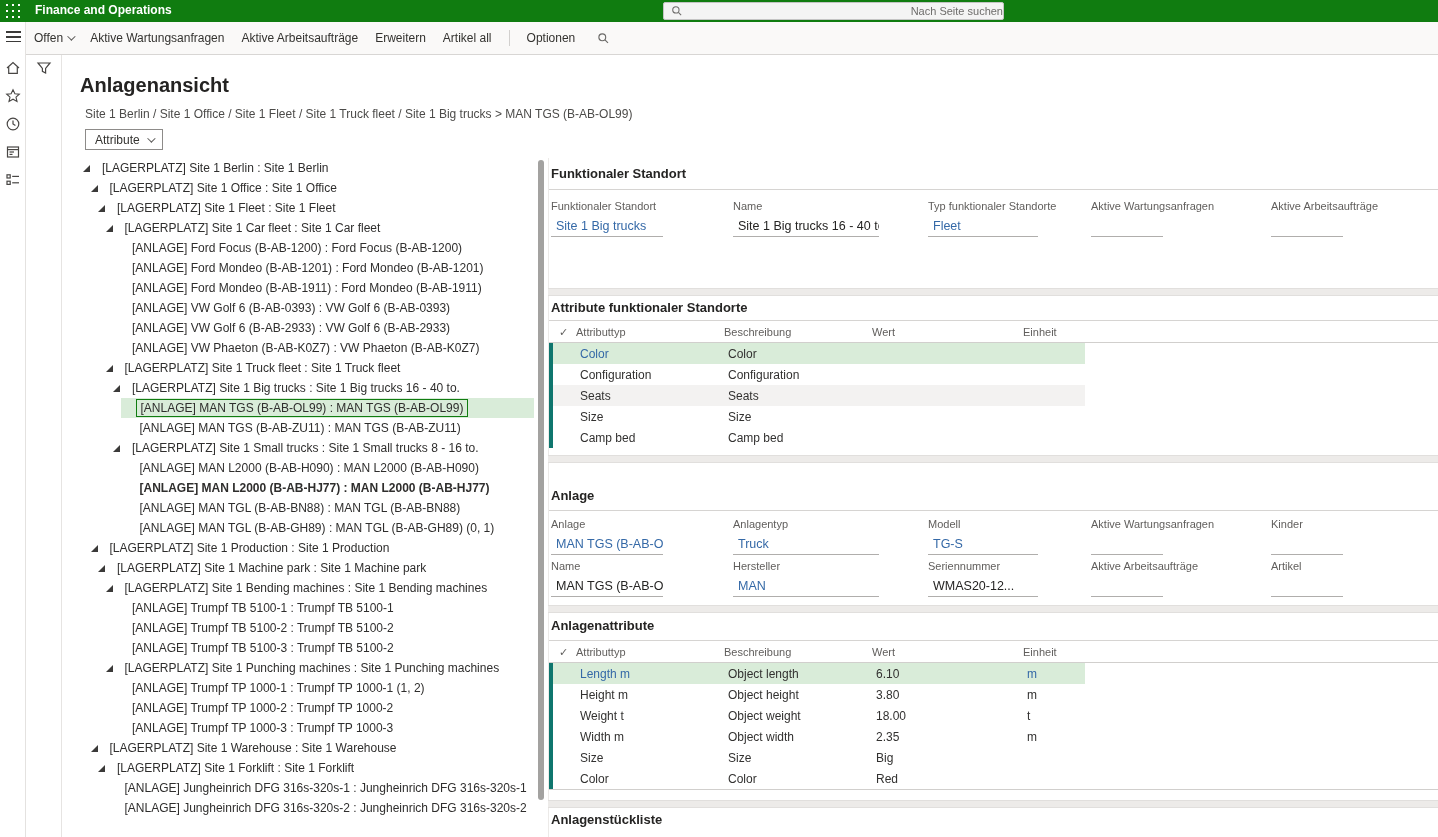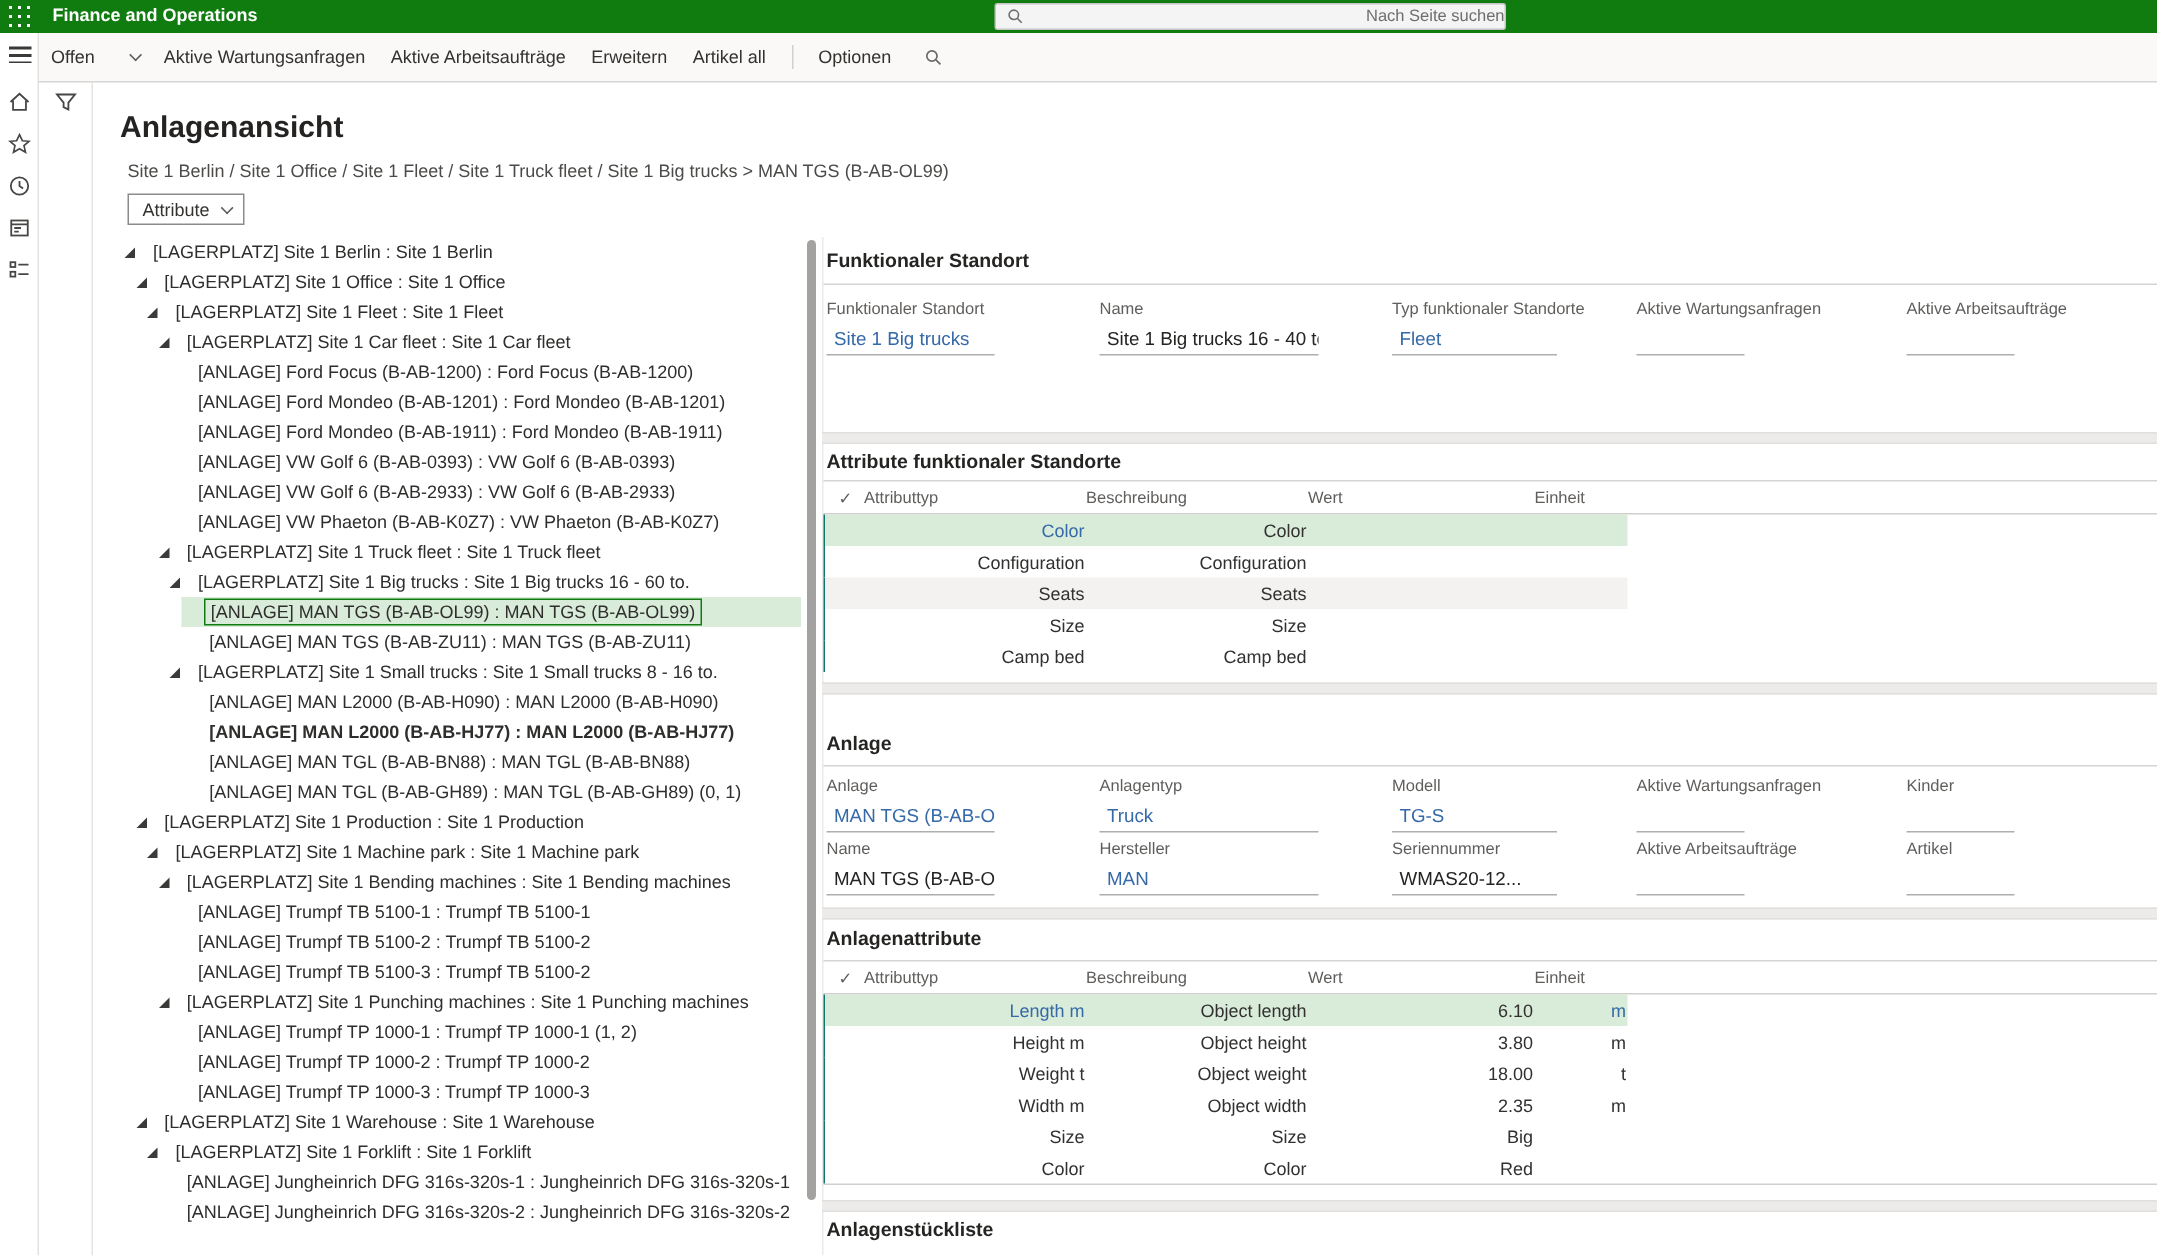--- a/index.html
+++ b/index.html
@@ -15,21 +15,21 @@
   .app-title { position:absolute; left:35px; top:3px; font-size:12px; font-weight:700; color:#fff; }
   .nav-search { position:absolute; left:663px; top:2px; width:341px; height:18px;
     background:#f4f4f4; border:1px solid #c4c4c4; border-radius:2px;
     display:flex; align-items:center; gap:6px; padding-left:7px;justify-content:space-between; }
   .nav-search .ph { font-size:11px; color:#6e6d6b; }
 
   
   .menubar { position:absolute; left:26px; top:22px; width:1412px; height:33px;
     background:#faf9f8; border-bottom:1px solid #d8d6d4;
     display:flex; align-items:center; }
-  .mitem { font-size:12px; color:#33322f; margin-left:17px; display:flex; align-items:center; gap:23px; cursor:pointer; white-space:nowrap; }
+  .mitem { font-size:12px; color:#33322f; margin-left:17px; display:flex; align-items:center; gap:4px; cursor:pointer; white-space:nowrap; }
   .mitem:first-child { margin-left:8px; }
   .mdiv { width:1px; height:16px; background:#d2d0ce; margin-left:17px; }
   .m-search { margin-left:22px; cursor:pointer; display:flex; align-items:center; }
   .chev { width:6px; height:6px; border-right:1.4px solid #5b5a58; border-bottom:1.4px solid #5b5a58;
           transform:rotate(45deg) translateY(-2px); display:inline-block; }
 
   
   .rail { position:absolute; left:0; top:22px; width:26px; height:815px; background:#fff; border-right:1px solid #e4e2e0; }
   .burger { position:absolute; left:6px; top:9px; width:15px; cursor:pointer; }
   .burger i { display:block; width:15px; height:1.7px; background:#3b3a39; margin-bottom:3.2px; }
@@ -77,21 +77,21 @@
   .fc0{left:2px}.fc1{left:184px}.fc2{left:379px}.fc3{left:542px}.fc4{left:722px}
   .fc0 .val{width:112px}.fc1 .val{width:146px}.fc2 .val{width:110px}.fc3 .val{width:72px}.fc4 .val{width:72px}
 
   
   #table-b{position:absolute;left:0;top:164px;width:100%}
   #table-d{position:absolute;left:0;top:484px;width:100%}
   .thead { position:relative; height:21px; border-bottom:1px solid #d1cfcd; }
   .thead span { position:absolute; top:4px; font-size:11px; color:#605e5c; cursor:pointer; }
   .hcheck{left:10px; font-size:12px;}
   .tc1{left:27px;width:146px}.tc2{left:175px;width:146px}.tc3{left:323px;width:149px}.tc4{left:474px;width:60px}
-  .trow { position:relative; height:21px; width:536px; border-left:1px solid #0f766e; cursor:pointer;text-align:right; }
+  .trow { position:relative; height:21px; width:536px; border-left:4px solid #0f766e; cursor:pointer; }
   .trow span { position:absolute; top:4px; font-size:12px; color:#323130; white-space:nowrap; }
   .trow.selected { background:#d9ecd9; }
   .trow.hover { background:#f3f2f1; }
   .trow.selected .tc1, .trow.selected .tc4 { color:#3569a7; }
   .tbottom { height:1px; background:#d1cfcd; width:100%; }
   svg { display:block; }
 </style>
 </head>
 <body>
 
@@ -232,21 +232,21 @@
     <div class="tree-row" style="margin-left: 51px;">
       <span class="arrow hidden"></span>
       <span class="lbl">[ANLAGE] VW Phaeton (B-AB-K0Z7) : VW Phaeton (B-AB-K0Z7)</span>
     </div>
     <div class="tree-row" style="margin-left: 43.5px;">
       <span class="arrow"></span>
       <span class="lbl">[LAGERPLATZ] Site 1 Truck fleet : Site 1 Truck fleet</span>
     </div>
     <div class="tree-row" style="margin-left: 51px;">
       <span class="arrow"></span>
-      <span class="lbl">[LAGERPLATZ] Site 1 Big trucks : Site 1 Big trucks 16 - 60 to.</span>
+      <span class="lbl">[LAGERPLATZ] Site 1 Big trucks : Site 1 Big trucks 16 - 40 to.</span>
     </div>
     <div class="tree-row selected" style="margin-left: 58.5px;">
       <span class="arrow hidden"></span>
       <span class="lbl">[ANLAGE] MAN TGS (B-AB-OL99) : MAN TGS (B-AB-OL99)</span>
     </div>
     <div class="tree-row" style="margin-left: 58.5px;">
       <span class="arrow hidden"></span>
       <span class="lbl">[ANLAGE] MAN TGS (B-AB-ZU11) : MAN TGS (B-AB-ZU11)</span>
     </div>
     <div class="tree-row" style="margin-left: 51px;">

